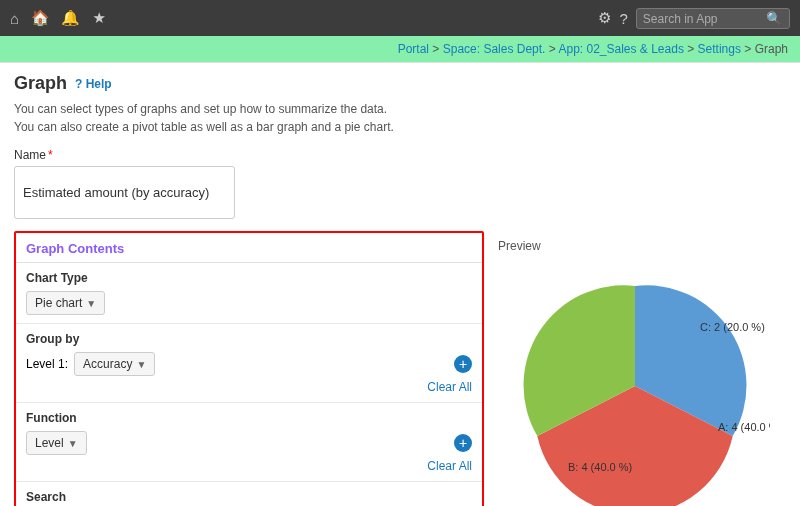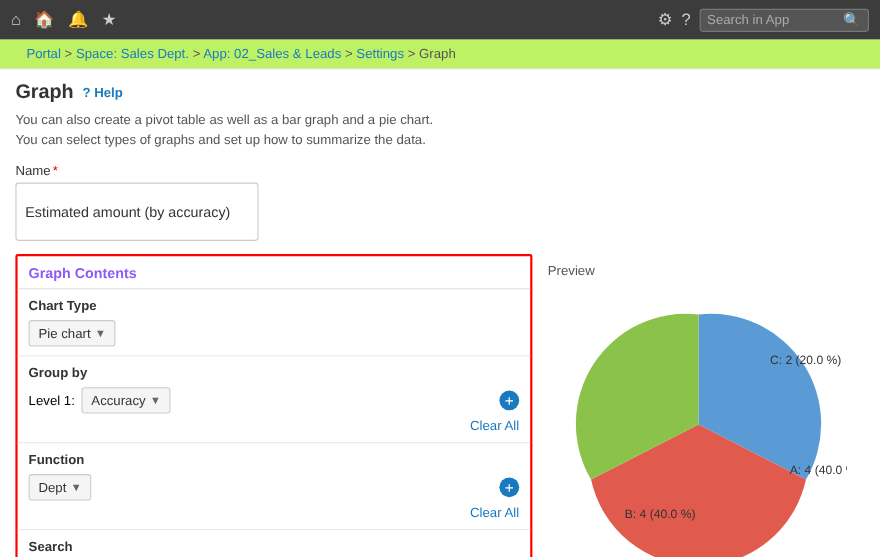--- a/index.html
+++ b/index.html
@@ -24,44 +24,45 @@
       font-size: 15px;
       cursor: pointer;
     }
     .top-nav-right {
       display: flex;
       align-items: center;
       gap: 8px;
     }
     .search-box {
       display: flex;
-      align-items: center;
+      align-items: flex-end;
       background: #555;
       border: 1px solid #777;
       border-radius: 3px;
       padding: 2px 6px;
       gap: 4px;
     }
     .search-box input {
       background: transparent;
       border: none;
       color: #ccc;
       font-size: 12px;
       width: 120px;
       outline: none;
     }
     .search-box input::placeholder { color: #aaa; }
 
     
     .breadcrumb {
-      background: #bef264;
-      padding: 6px 24px;
+      background: #86efac;
+      padding: 6px 12px;
       font-size: 12px;
       color: #555;
       border-bottom: 1px solid #e0e0e0;
+      text-align: right;
     }
     .breadcrumb a { color: #1a7abf; text-decoration: none; }
     .breadcrumb span { color: #555; }
 
     
     .page-content {
       padding: 10px 14px;
       background: #fff;
     }
     .page-title {
@@ -269,22 +270,22 @@
   <span> &gt; </span>
   <span>Graph</span>
 </div>
 
 <div class="page-content">
   <div class="page-title">
     <span>Graph</span>
     <a href="#" class="help-link">? Help</a>
   </div>
   <div class="page-description">
+    <div>You can select types of graphs and set up how to summarize the data.</div>
     <div>You can also create a pivot table as well as a bar graph and a pie chart.</div>
-    <div>You can select types of graphs and set up how to summarize the data.</div>
   </div>
 
   
   <div class="field-label">
     <span>Name</span><span class="required">*</span>
   </div>
   <input type="text" class="name-input" value="Estimated amount (by accuracy)" style="">
 
   
   <div class="two-col">
@@ -312,21 +313,21 @@
           </div>
           <button class="add-btn">+</button>
         </div>
         <a href="#" class="clear-all-link">Clear All</a>
       </div>
 
       <div class="section">
         <div class="section-label">Function</div>
         <div class="group-row">
           <button class="dropdown-btn">
-            <span>Dept</span>
+            <span>Level</span>
             <span class="dropdown-arrow">▼</span>
           </button>
           <button class="add-btn">+</button>
         </div>
         <a href="#" class="clear-all-link">Clear All</a>
       </div>
 
       <div class="section">
         <div class="section-label">Search</div>
         <div class="filter-row">

